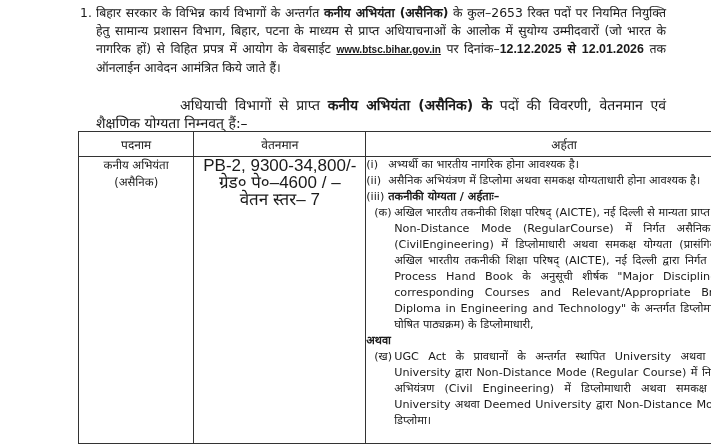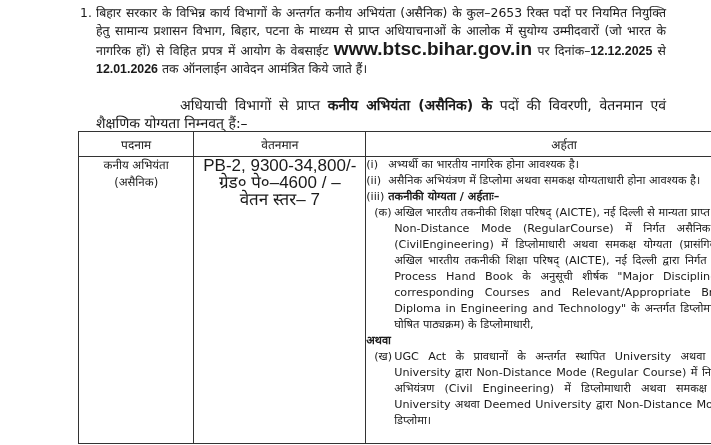--- a/index.html
+++ b/index.html
@@ -7,22 +7,22 @@
     width: 711px; height: 445px; overflow: hidden;
     background: #ffffff; color: #1a1a1a;
     font-family: "DejaVu Sans", "Liberation Sans", sans-serif;
     position: relative;
   }
   .para {
     position: absolute; left: 96px; top: 4px; width: 570px;
     font-size: 12.4px; line-height: 18px; text-align: justify;
   }
   .para .num { position: absolute; left: -16px; top: 0; }
-  .para b { font-weight: normal; }
-  .para .url { font-weight: bold; font-family: "Liberation Sans", sans-serif; font-size: 19px; }
+  .para b { font-weight: bold; }
+  .para .url { font-weight: bold; text-decoration: underline; font-family: "Liberation Sans", sans-serif; font-size: 10px; }
   .para .date { font-weight: bold; font-family: "Liberation Sans", sans-serif; margin-top: 14px; }
   .para2 {
     position: absolute; left: 96px; top: 96px; width: 570px;
     font-size: 14px; line-height: 18px; text-align: justify;
   }
   .para2 .indent { display: inline-block; width: 84px; }
   table.qual {
     position: absolute; left: 78px; top: 131px; width: 685px;
     border-collapse: collapse; font-size: 11.6px;
   }

